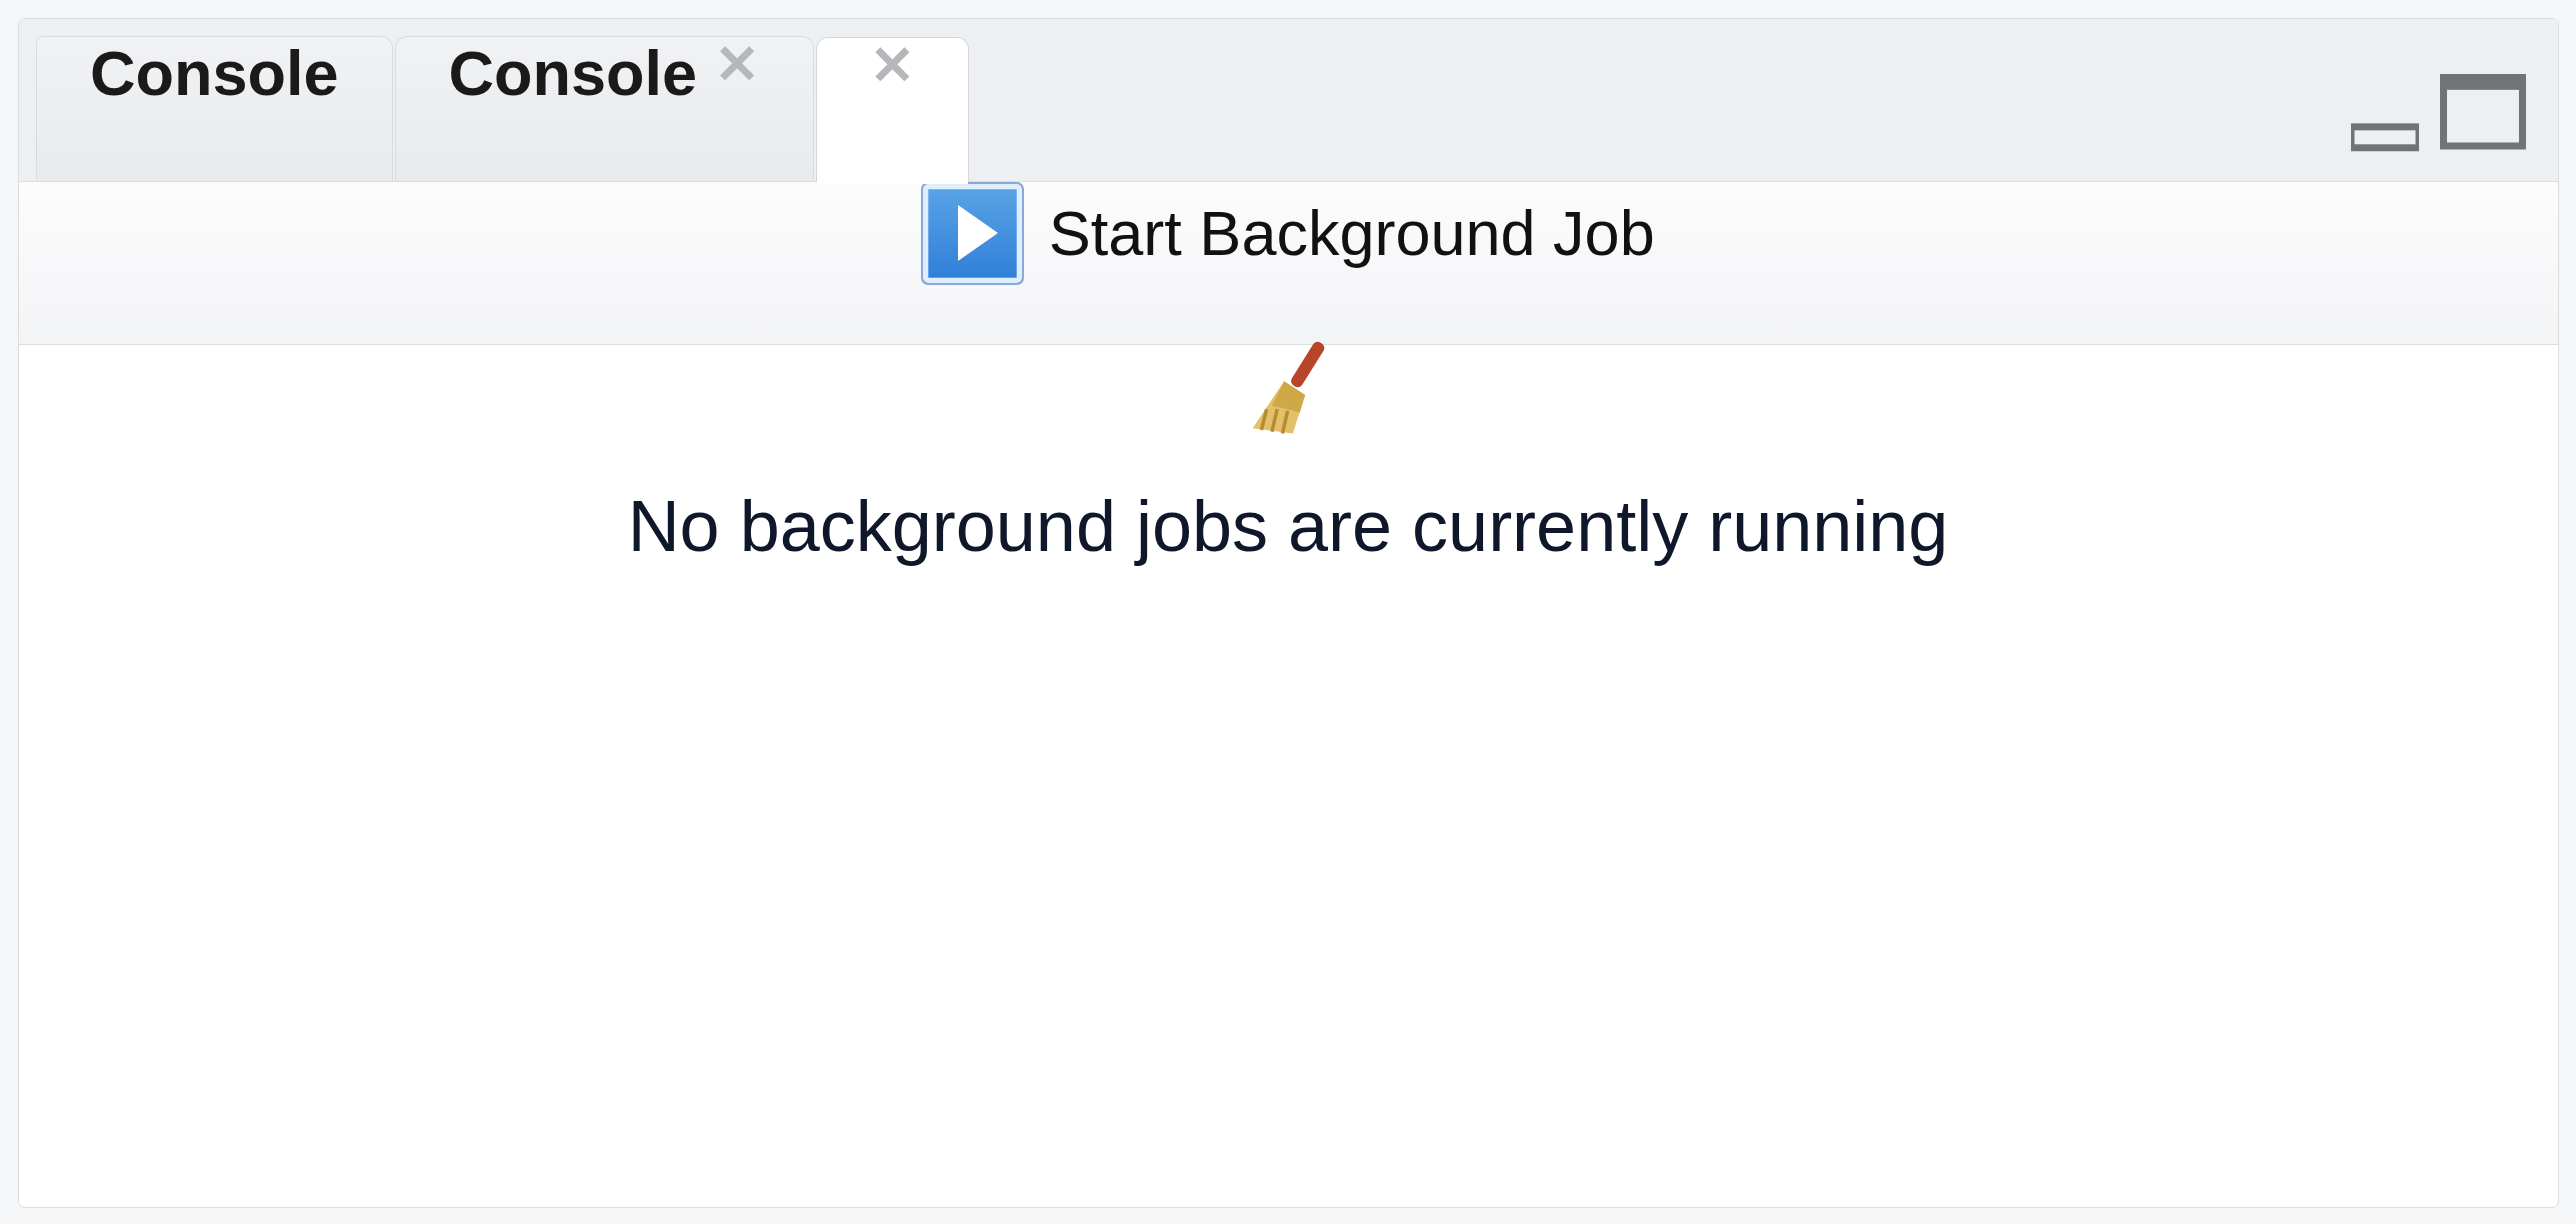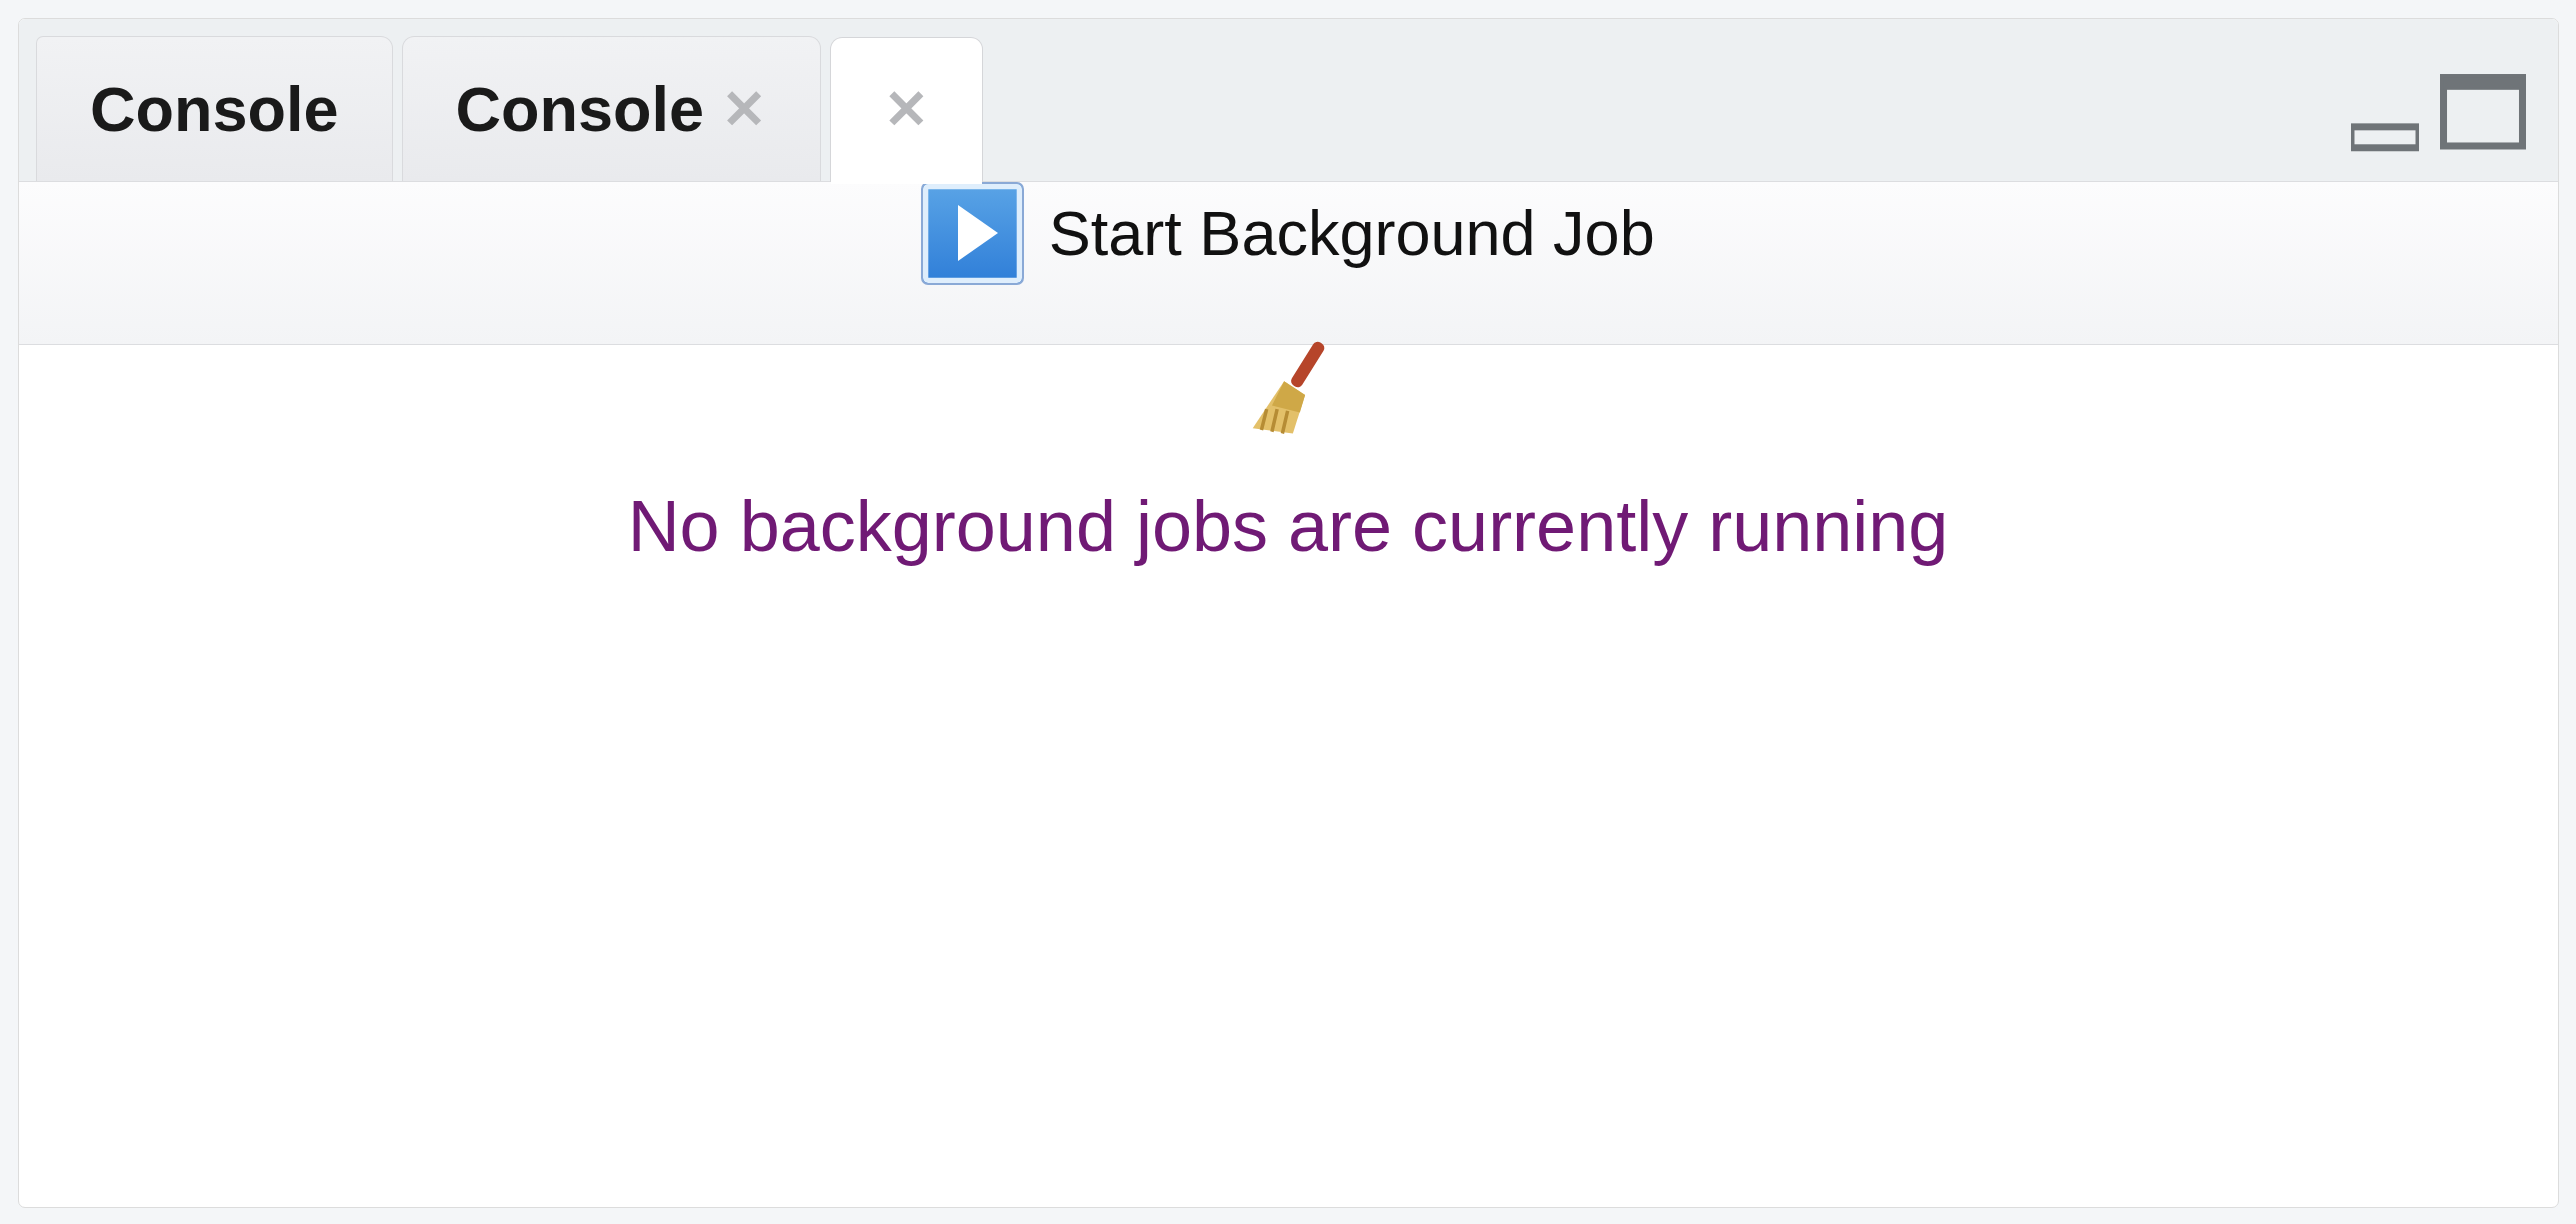--- a/index.html
+++ b/index.html
@@ -32,30 +32,29 @@
     align-items: flex-end;
     height: 163px;
     background: #edf0f2;
     border-bottom: 1.8px solid #dcdde0;
     padding-left: 17.5px;
   }
 
   .tab {
     position: relative;
     display: flex;
-    align-items: center;
     gap: 17.5px;
     height: 145px;
     padding: 0 53px;
     font-size: 63px;
     border: 1.8px solid transparent;
     border-bottom: none;
     border-top-left-radius: 12.3px;
     border-top-right-radius: 12.3px;
-    margin-right: 9px;
+    margin-right: 2px;
     cursor: default;
   }
   .tab .label { font-weight: 600; }
   .tab.inactive {
     background: linear-gradient(#f1f2f4, #e9eaed);
     border-color: #d9dadd;
     color: #1a1a1a;
   }
   .tab.inactive.first {
     border-top-left-radius: 7px;
@@ -134,21 +133,21 @@
     border-bottom: 28px solid transparent;
   }
 
   
   .content {
     padding: 140px 70px 0 70px;
     text-align: center;
   }
   .empty-msg {
     font-size: 72px;
-    color: #701a75;
+    color: #0f172a;
   }
 </style>
 </head>
 <body>
 
 <div class="panel">
 
   <div class="tabbar">
 
     <div class="tab inactive first">

